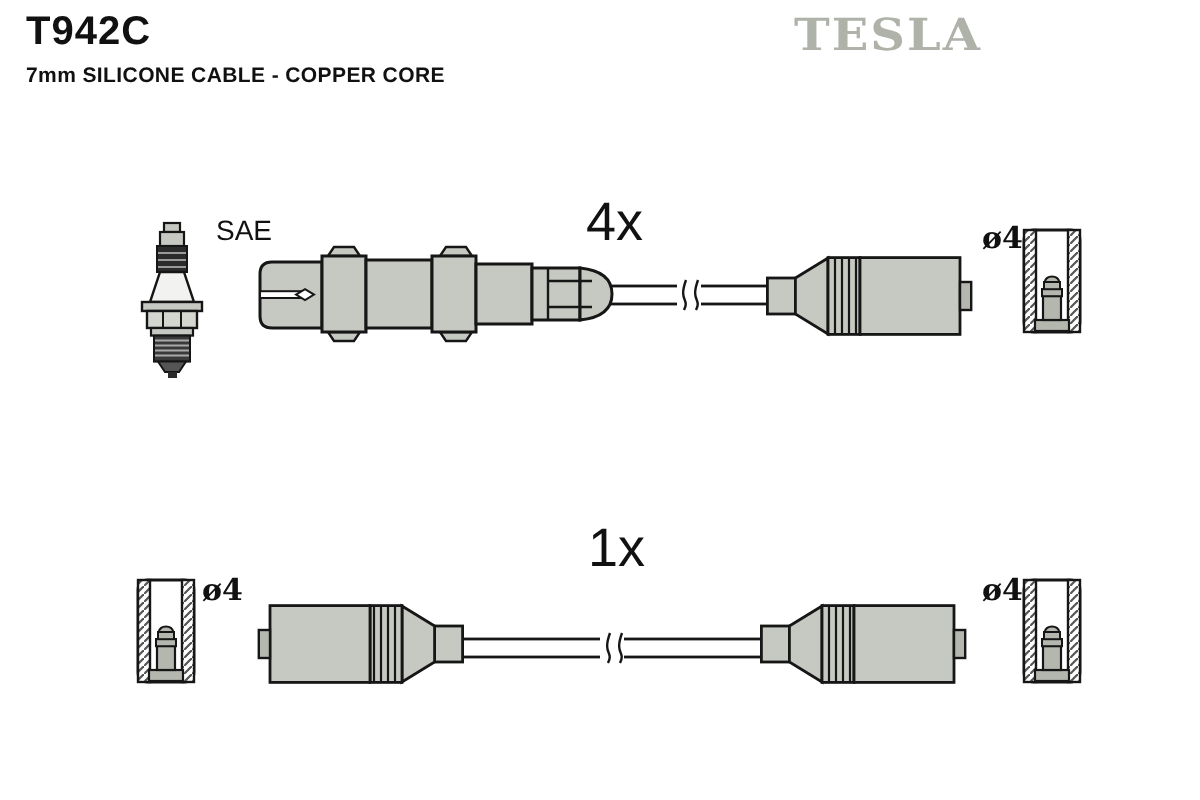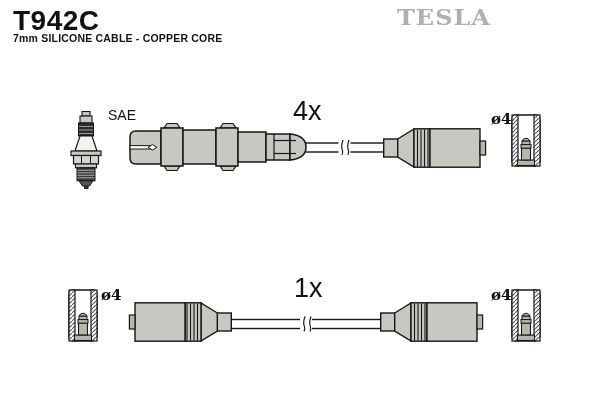--- a/index.html
+++ b/index.html
@@ -3,30 +3,30 @@
 <meta charset="utf-8">
 <style>
   html,body{margin:0;padding:0;}
   body{
     width:600px;height:400px;position:relative;overflow:hidden;
     background:#ffffff;
     font-family:"Liberation Sans",sans-serif;
     color:#111;
   }
   .abs{position:absolute;white-space:nowrap;}
-  #part-number{left:13px;top:5px;font-size:28px;font-weight:bold;letter-spacing:0.5px;}
+  #part-number{left:13px;top:5px;font-size:20px;font-weight:bold;letter-spacing:0.5px;}
   #description{left:13px;top:32px;font-size:10.5px;letter-spacing:0.2px;font-weight:bold;}
   #brand-logo{
     left:397px;top:4px;font-family:"DejaVu Serif",serif;font-weight:bold;
     font-size:24px;color:#aeb2a9;letter-spacing:1px;transform:scaleY(0.92);
     transform-origin:top left;
   }
   .qty-label{font-size:27px;font-weight:500;}
   #qty-top{left:293px;top:96px;}
-  #qty-bottom{left:294px;top:273px;}
+  #qty-bottom{left:294px;top:259px;}
   #sae-label{left:108px;top:107px;font-size:14px;}
   .dia-label{font-family:"DejaVu Serif",serif;font-weight:bold;font-size:15px;}
   #dia-top-right{left:491px;top:110px;}
   #dia-bottom-left{left:101px;top:286px;}
   #dia-bottom-right{left:491px;top:286px;}
   svg{position:absolute;left:0;top:0;}
 </style>
 </head>
 <body>
 

